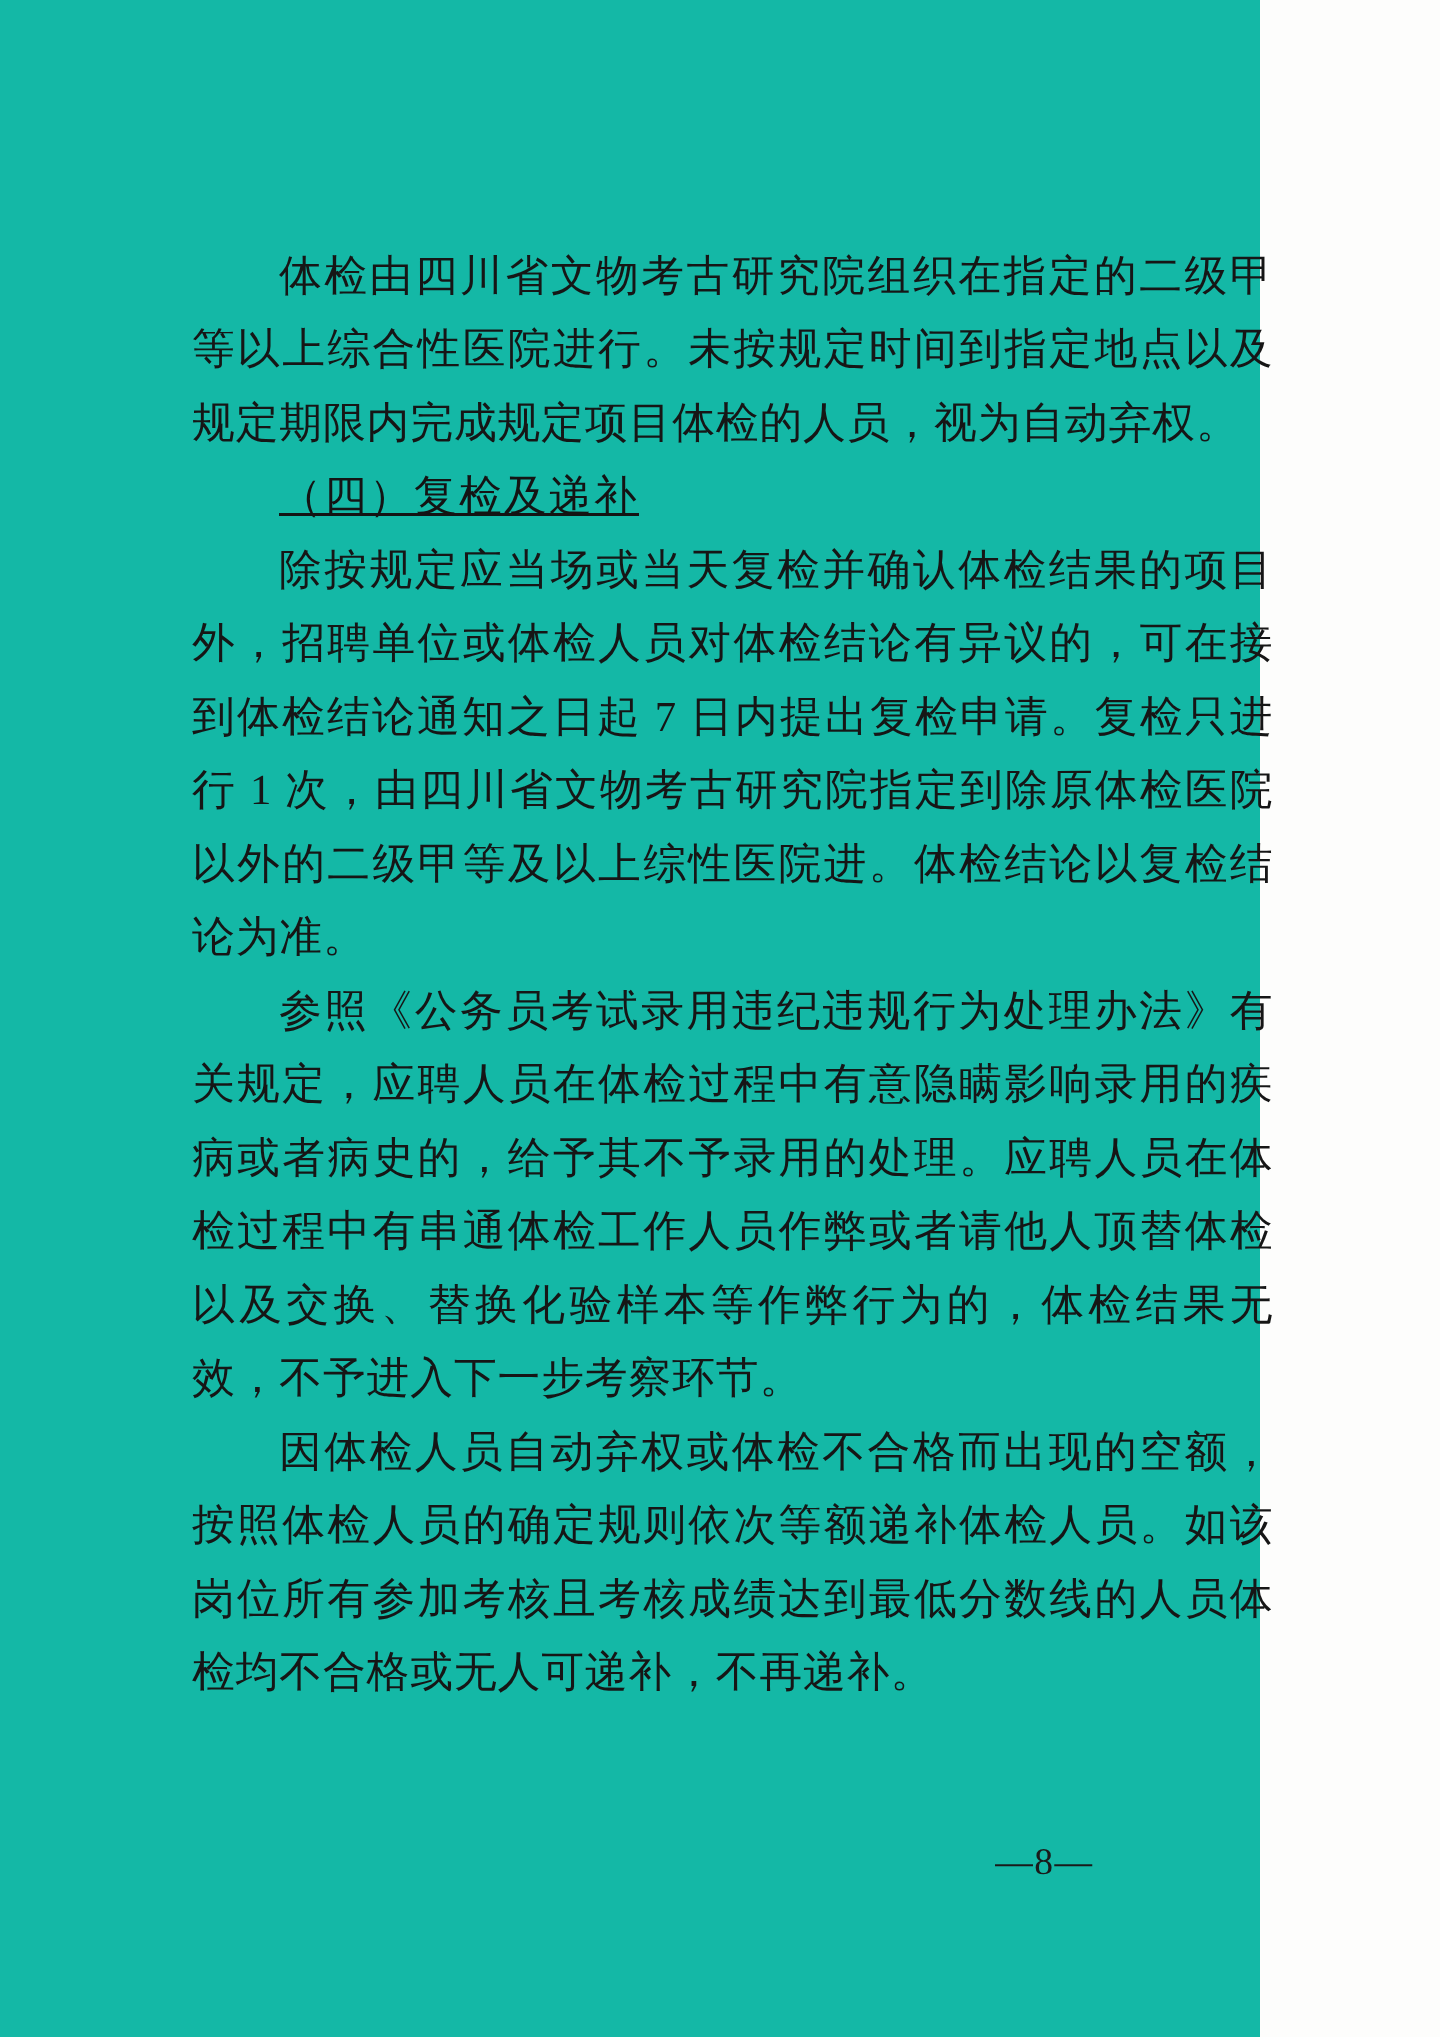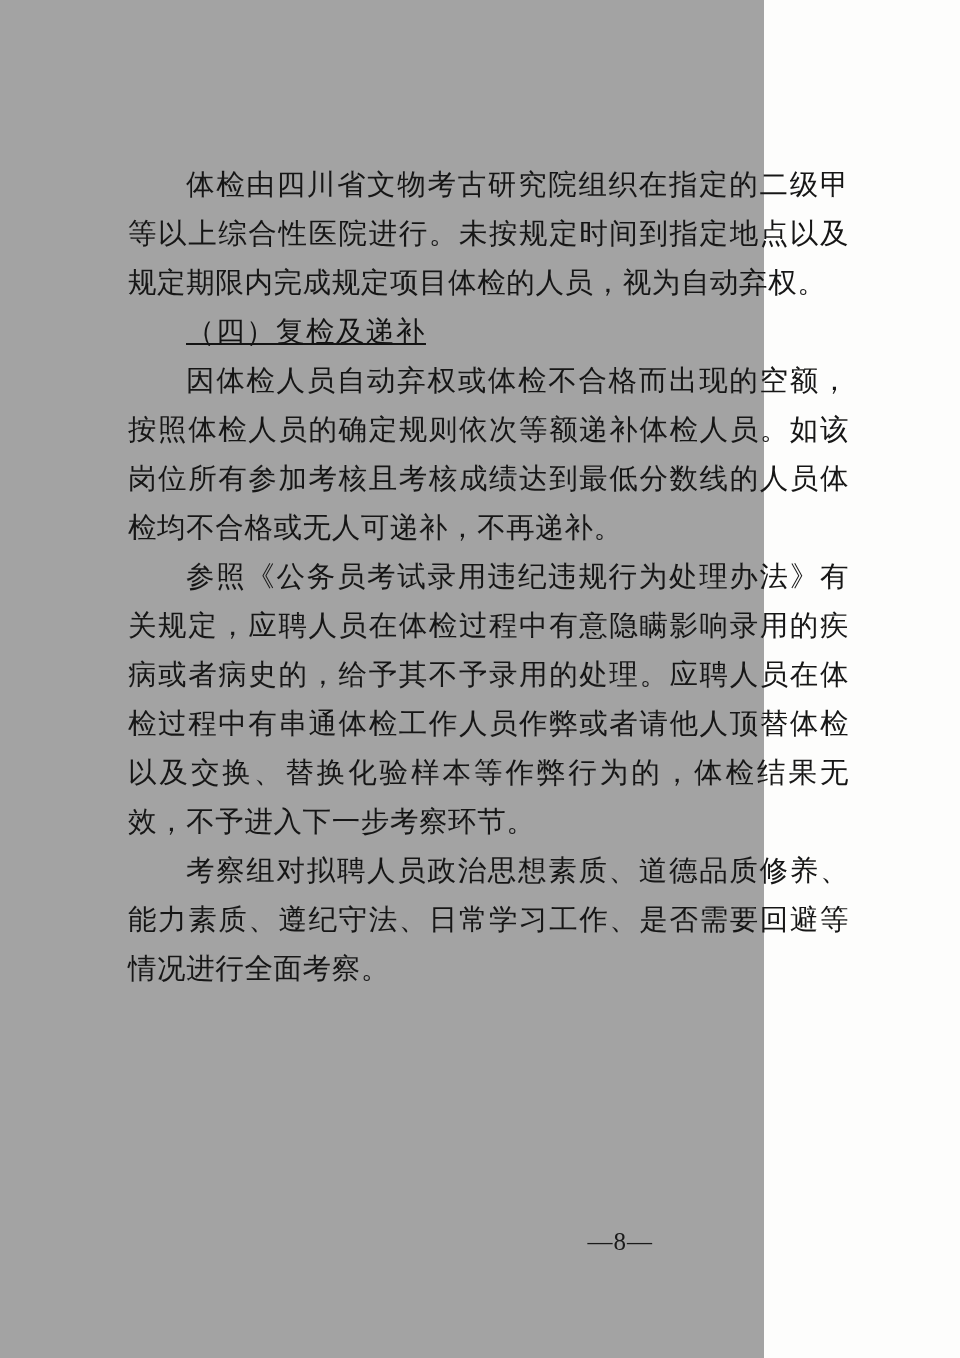--- a/index.html
+++ b/index.html
@@ -13,23 +13,23 @@
     font-family: "Liberation Serif", "DejaVu Serif", serif;
     color: #1a1a1a;
     position: relative;
     overflow: hidden;
   }
 
   .page {
     position: absolute;
     left: 0;
     top: 0;
-    width: 764px;
+    width: 840px;
     height: 1358px;
-    background: #a3a3a3;
+    background: #14b8a6;
   }
 
   
   .text-column {
     position: absolute;
     left: 128px;
     top: 160px;
     width: 721px;
   }
 
@@ -87,20 +87,20 @@
 </style>
 </head>
 <body>
 
 <div class="page">
 
   <div class="text-column">
 
   <p class="para indent">体检由四川省文物考古研究院组织在指定的二级甲等以上综合性医院进行。未按规定时间到指定地点以及规定期限内完成规定项目体检的人员，视为自动弃权。</p>
       <p class="subheading">（四）复检及递补</p>
+      <p class="para indent">除按规定应当场或当天复检并确认体检结果的项目外，招聘单位或体检人员对体检结论有异议的，可在接到体检结论通知之日起 7 日内提出复检申请。复检只进行 1 次，由四川省文物考古研究院指定到除原体检医院以外的二级甲等及以上综性医院进。体检结论以复检结论为准。</p>
+      <p class="para indent">参照《公务员考试录用违纪违规行为处理办法》有关规定，应聘人员在体检过程中有意隐瞒影响录用的疾病或者病史的，给予其不予录用的处理。应聘人员在体检过程中有串通体检工作人员作弊或者请他人顶替体检以及交换、替换化验样本等作弊行为的，体检结果无效，不予进入下一步考察环节。</p>
       <p class="para indent">因体检人员自动弃权或体检不合格而出现的空额，按照体检人员的确定规则依次等额递补体检人员。如该岗位所有参加考核且考核成绩达到最低分数线的人员体检均不合格或无人可递补，不再递补。</p>
-      <p class="para indent">参照《公务员考试录用违纪违规行为处理办法》有关规定，应聘人员在体检过程中有意隐瞒影响录用的疾病或者病史的，给予其不予录用的处理。应聘人员在体检过程中有串通体检工作人员作弊或者请他人顶替体检以及交换、替换化验样本等作弊行为的，体检结果无效，不予进入下一步考察环节。</p>
-      <p class="para indent">考察组对拟聘人员政治思想素质、道德品质修养、能力素质、遵纪守法、日常学习工作、是否需要回避等情况进行全面考察。</p>
     </div>
 
   <div class="page-number">—8—</div>
 
 </div>
 
 </body></html>

